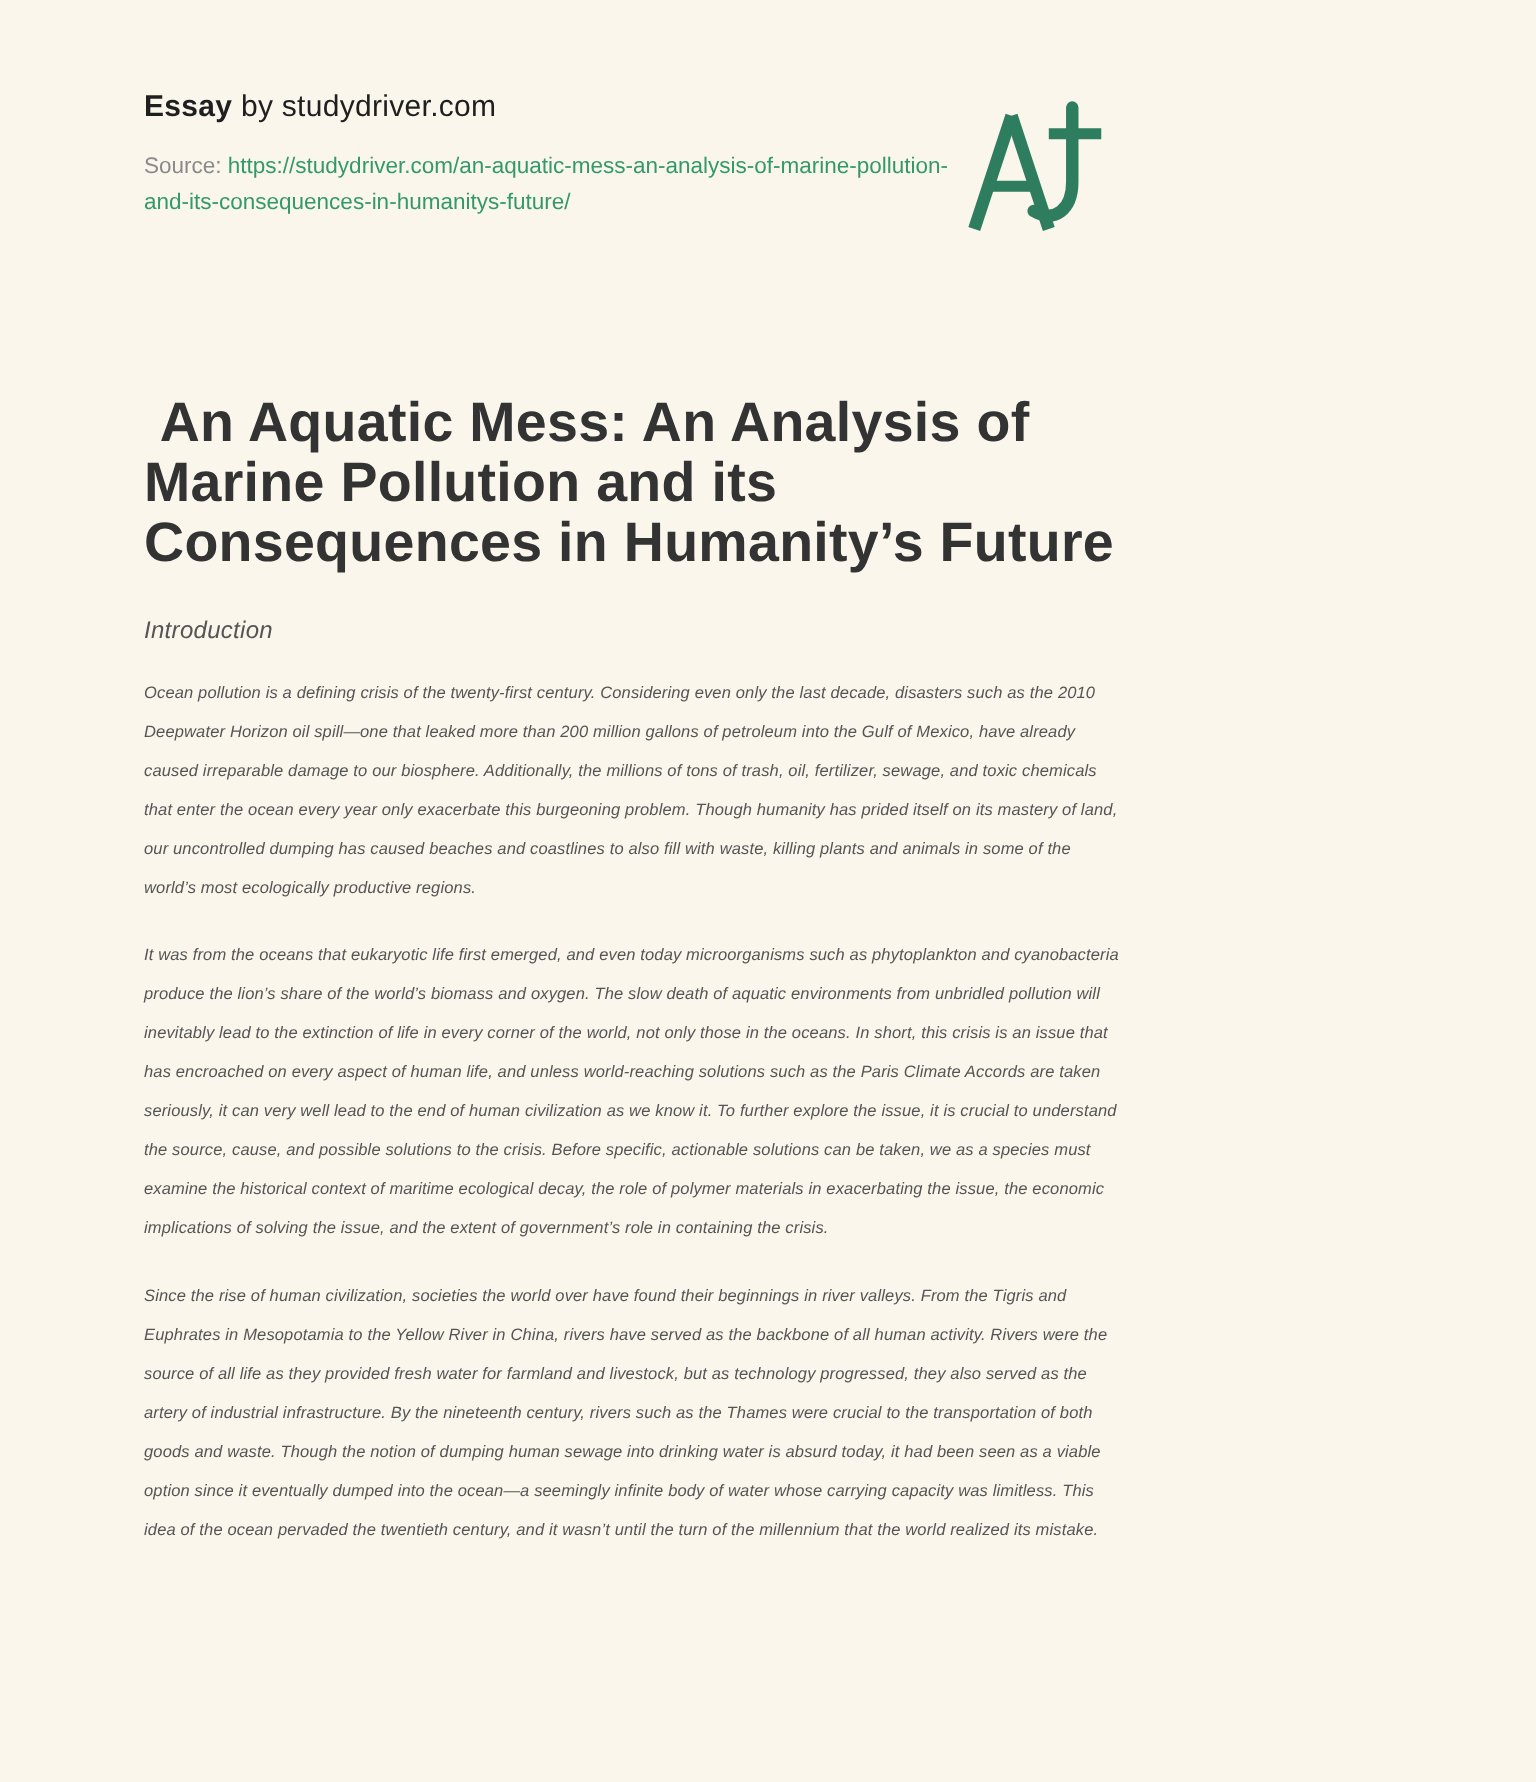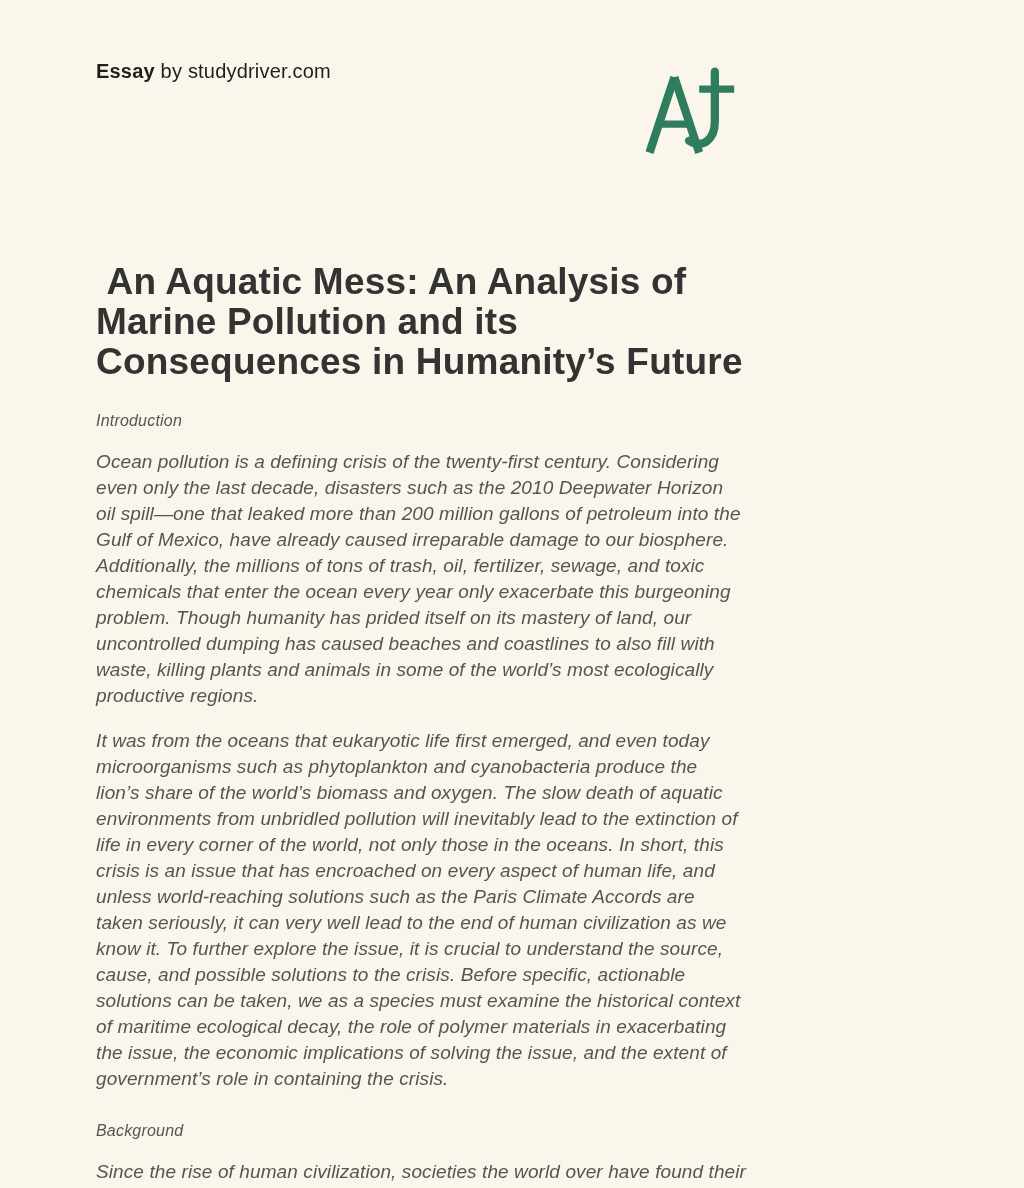--- a/index.html
+++ b/index.html
@@ -61,36 +61,39 @@
   }
   .section-heading {
     margin: 30px 0 0 0;
     font-size: 16px;
     font-weight: normal;
     color: #555555;
     letter-spacing: 0.2px;
   }
   .body-paragraph {
     margin: 19px 0 0 0;
-    font-size: 19px;
+    font-size: 11px;
     line-height: 26px;
     color: #555555;
     letter-spacing: 0.1px;
   }
   .section { margin-top: 8px; font-style: italic; }
 </style>
 </head>
 <body>
 
 <div class="page">
 
   <div class="header">
     <div class="header-left">
       <div class="byline">
         <span class="byline-bold">Essay</span><span> by studydriver.com</span>
+      </div>
+      <div class="source">
+        <span class="source-label">Source: </span><a class="source-url" href="#">https://studydriver.com/an-aquatic-mess-an-analysis-of-marine-pollution-and-its-consequences-in-humanitys-future/</a>
       </div>
     </div>
 
     <div class="logo">
       <svg viewBox="0 0 100 100" fill="none" xmlns="http://www.w3.org/2000/svg">
 
         <path d="M6 92 L33 10" stroke="#2e7d5e" stroke-width="9"></path>
         <path d="M33 10 L60 92" stroke="#2e7d5e" stroke-width="9"></path>
         <path d="M17 61 L52 61" stroke="#2e7d5e" stroke-width="8"></path>
 
@@ -102,18 +105,17 @@
 
   <h1 class="title"> An Aquatic Mess: An Analysis of Marine Pollution and its Consequences in Humanity’s Future</h1>
 
   <div class="section">
     <h3 class="section-heading">Introduction</h3>
     <p class="body-paragraph">Ocean pollution is a defining crisis of the twenty-first century. Considering even only the last decade, disasters such as the 2010 Deepwater Horizon oil spill—one that leaked more than 200 million gallons of petroleum into the Gulf of Mexico, have already caused irreparable damage to our biosphere. Additionally, the millions of tons of trash, oil, fertilizer, sewage, and toxic chemicals that enter the ocean every year only exacerbate this burgeoning problem. Though humanity has prided itself on its mastery of land, our uncontrolled dumping has caused beaches and coastlines to also fill with waste, killing plants and animals in some of the world’s most ecologically productive regions.</p>
     <p class="body-paragraph">It was from the oceans that eukaryotic life first emerged, and even today microorganisms such as phytoplankton and cyanobacteria produce the lion’s share of the world’s biomass and oxygen. The slow death of aquatic environments from unbridled pollution will inevitably lead to the extinction of life in every corner of the world, not only those in the oceans. In short, this crisis is an issue that has encroached on every aspect of human life, and unless world-reaching solutions such as the Paris Climate Accords are taken seriously, it can very well lead to the end of human civilization as we know it. To further explore the issue, it is crucial to understand the source, cause, and possible solutions to the crisis. Before specific, actionable solutions can be taken, we as a species must examine the historical context of maritime ecological decay, the role of polymer materials in exacerbating the issue, the economic implications of solving the issue, and the extent of government’s role in containing the crisis.</p>
   </div>
 
   <div class="section">
-    <h3 class="section-heading">Background</h3>
     <p class="body-paragraph">Since the rise of human civilization, societies the world over have found their beginnings in river valleys. From the Tigris and Euphrates in Mesopotamia to the Yellow River in China, rivers have served as the backbone of all human activity. Rivers were the source of all life as they provided fresh water for farmland and livestock, but as technology progressed, they also served as the artery of industrial infrastructure. By the nineteenth century, rivers such as the Thames were crucial to the transportation of both goods and waste. Though the notion of dumping human sewage into drinking water is absurd today, it had been seen as a viable option since it eventually dumped into the ocean—a seemingly infinite body of water whose carrying capacity was limitless. This idea of the ocean pervaded the twentieth century, and it wasn’t until the turn of the millennium that the world realized its mistake.</p>
 
   </div>
 
 </div>
 
 </body></html>

